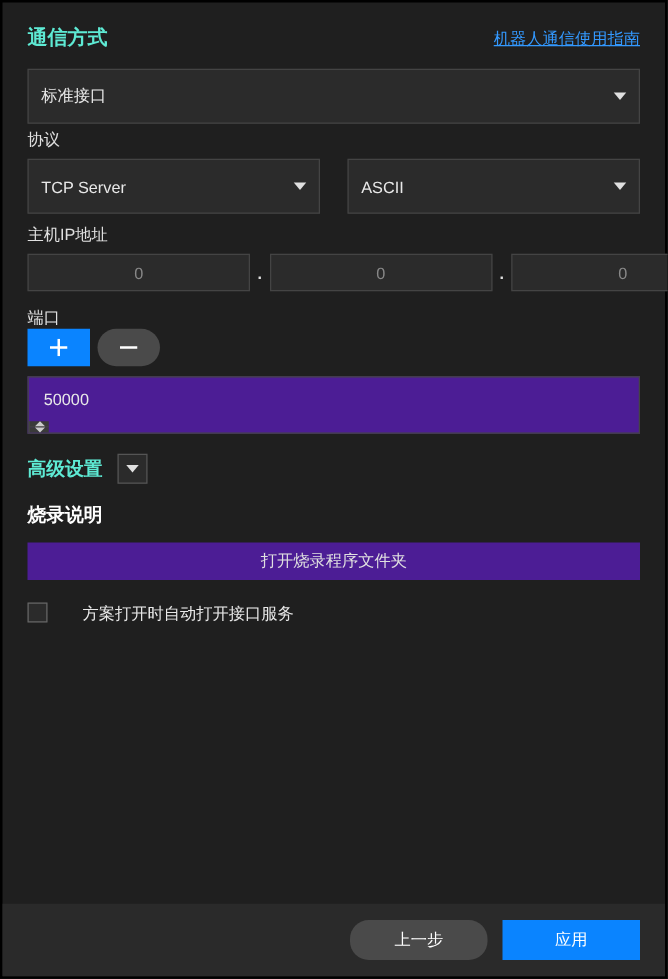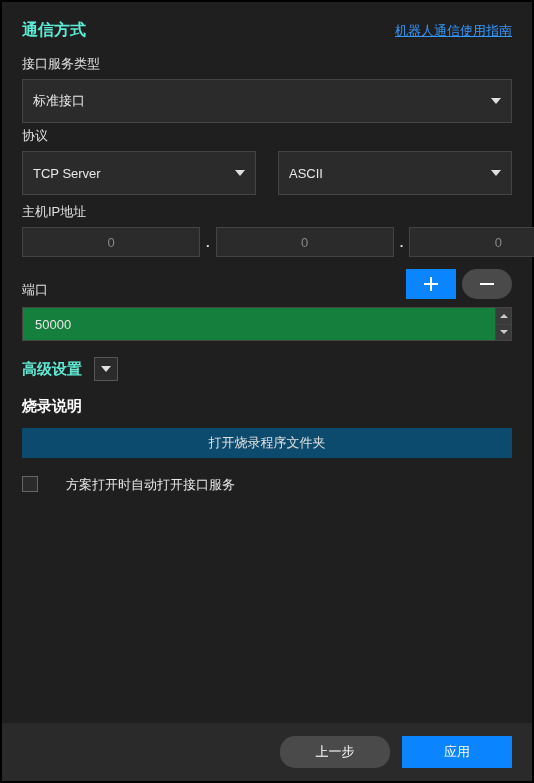--- a/index.html
+++ b/index.html
@@ -93,44 +93,46 @@
   border: 1px solid #444;
   color: #888;
   text-align: center;
   font-size: 13px;
   outline: none;
   cursor: not-allowed;
 }
 .dot { color: #e0e0e0; font-weight: bold; }
 .port-row {
   display: flex;
-  align-items: flex-end;
+  align-items: flex-start;
   justify-content: space-between;
   margin-bottom: 8px;
+  flex-direction: column;
 }
 .port-label { font-size: 13px; color: #e0e0e0; }
 .btn-group { display: flex; gap: 6px; }
 .sq-btn {
   width: 50px; height: 30px;
   border: none;
   color: #fff;
   font-size: 18px;
   display: flex;
   align-items: center;
   justify-content: center;
   cursor: pointer;
 }
 .btn-blue { background: #0a84ff; }
 .btn-gray { background: #4a4a4a; border-radius: 15px; }
 .spinner {
   display: flex;
-  height: 34px;
+  height: 46px;
   border: 1px solid #444;
-  background: #15803d;
+  background: #4c1d95;
   margin-bottom: 16px;
+  flex-direction: column;
 }
 .spinner input {
   flex: 1;
   background: transparent;
   border: none;
   color: #e8e8e8;
   padding: 0 12px;
   font-size: 13px;
   outline: none;
 }
@@ -167,21 +169,21 @@
   background: #2b2b2b;
   border: 1px solid #555;
   display: flex;
   align-items: center;
   justify-content: center;
   cursor: pointer;
 }
 .full-btn {
   width: 100%;
   height: 30px;
-  background: #0c4a6e;
+  background: #4c1d95;
   border: none;
   color: #e0e0e0;
   font-size: 13px;
   cursor: pointer;
   margin-bottom: 18px;
 }
 .check-row {
   display: flex;
   align-items: flex-start;
   gap: 28px;
@@ -214,21 +216,20 @@
 <body>
 
 <div class="panel">
   <div class="content">
 
     <div class="header-row">
       <div class="section-title">通信方式</div>
       <a class="link">机器人通信使用指南</a>
     </div>
 
-    <div class="label">接口服务类型</div>
     <div class="select">
       <span>标准接口</span>
       <span class="caret"></span>
     </div>
 
     <div class="label">协议</div>
     <div class="row">
       <div class="select">
         <span>TCP Server</span>
         <span class="caret"></span>

